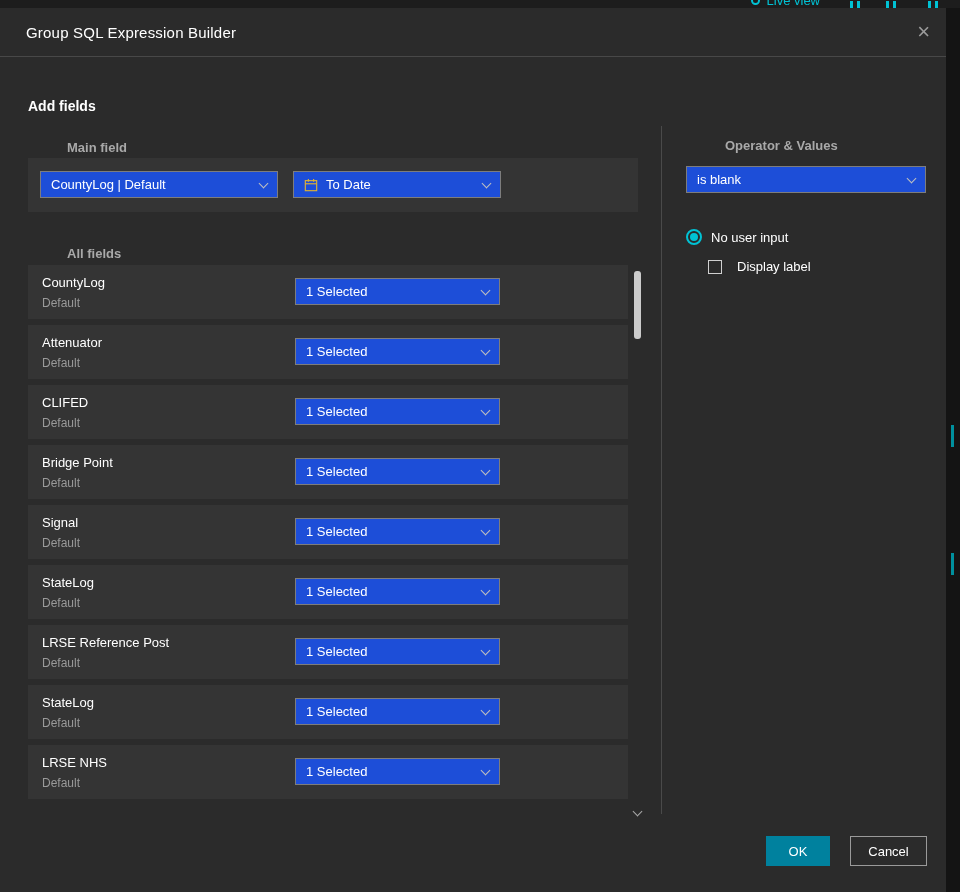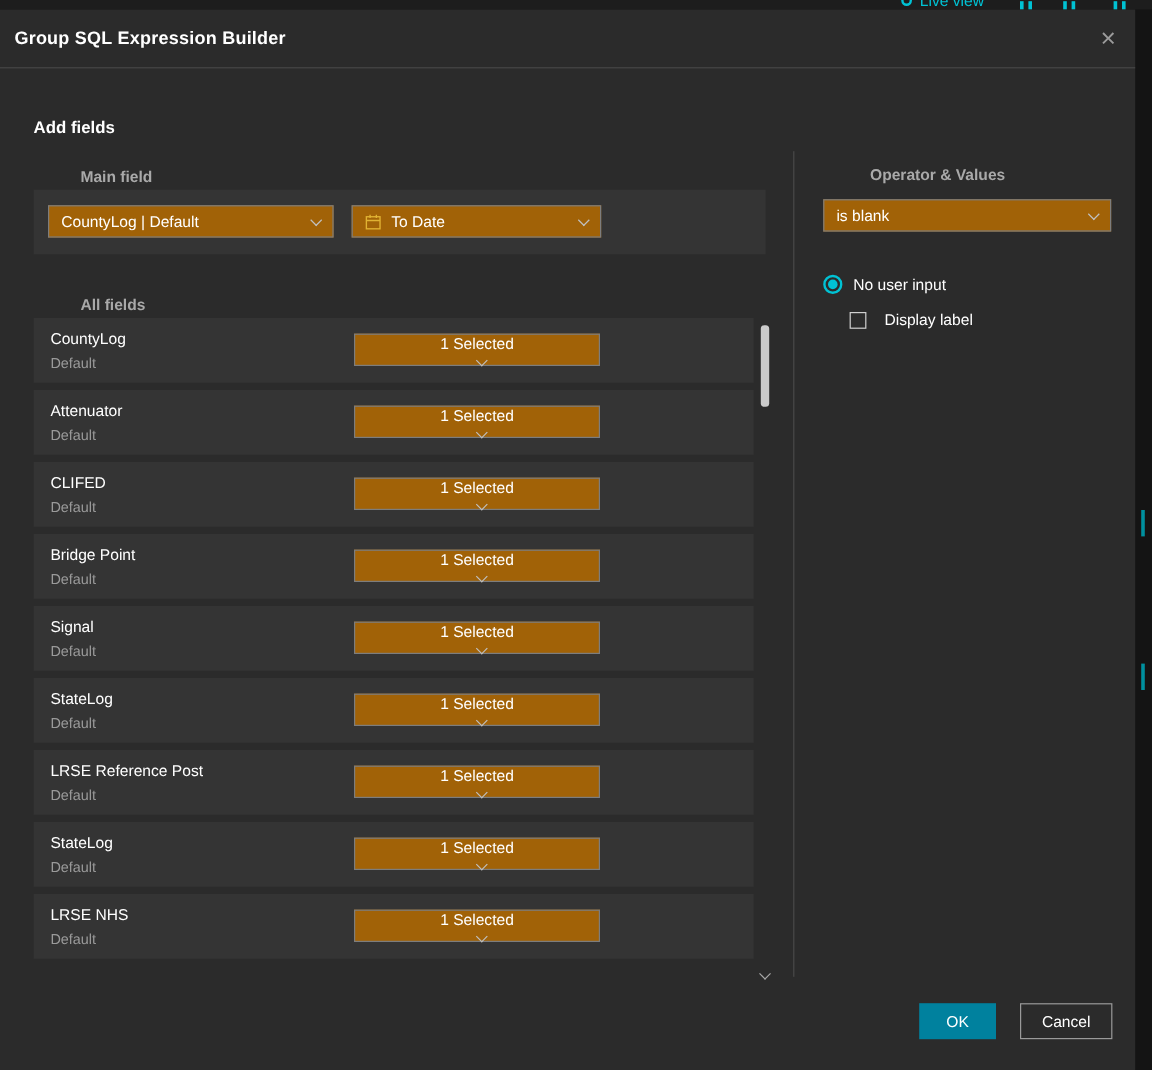--- a/index.html
+++ b/index.html
@@ -35,35 +35,35 @@
 
   
   .dialog {
     position: absolute; top: 8px; left: 0; width: 946px; height: 884px;
     background: #2b2b2b; z-index: 2;
   }
   .dialog-header {
     height: 49px; display: flex; align-items: center; justify-content: space-between;
     padding: 0 16px 0 12px; border-bottom: 1px solid #484848;
   }
-  .dialog-title { color: #ffffff; font-size: 15px; font-weight: bold; letter-spacing: .2px; }
+  .dialog-title { color: #ffffff; font-size: 15px; font-weight: normal; letter-spacing: .2px; margin-left: 14px; }
   .close-btn {
     color: #9b9b9b; font-size: 22px; line-height: 22px; cursor: pointer;
     background: none; border: none; font-family: "Liberation Sans", sans-serif;
   }
 
   .section-title { position: absolute; left: 28px; top: 90px; color: #ffffff; font-size: 14px; font-weight: bold; }
   .grey-label { color: #a9a9a9; font-size: 13px; font-weight: bold; margin-left: 39px; }
   .main-field-label { position: absolute; left: 28px; top: 132px; }
   .all-fields-label { position: absolute; left: 28px; top: 238px; }
   .operator-label { position: absolute; left: 686px; top: 130px; }
 
   
   .select {
-    height: 27px; background: #a16207; border: 1px solid #7d7d7d;
+    height: 27px; background: #1d4ed8; border: 1px solid #7d7d7d;
     color: #ffffff; font-size: 13px;
     display: flex; align-items: center; padding: 0 10px;
     cursor: pointer; white-space: nowrap;
   }
   .select .txt { flex: 1 1 auto; overflow: hidden; }
   .chevron {
     flex: 0 0 auto; width: 7px; height: 7px; margin-left: 8px; margin-top: -3px;
     border-right: 1.5px solid #c0c0c0; border-bottom: 1.5px solid #c0c0c0;
     transform: rotate(45deg);
   }
@@ -78,21 +78,21 @@
   .main-value-select { position: absolute; left: 265px; top: 13px; width: 208px; }
 
   
   .fields-list { position: absolute; left: 28px; top: 257px; width: 600px; }
   .field-row {
     position: relative; width: 600px; height: 54px; background: #343434;
     margin-bottom: 6px; padding: 10px 0 0 14px;
   }
   .field-name { color: #ffffff; font-size: 13px; display: block; }
   .field-sub { color: #9a9a9a; font-size: 12px; display: block; margin-top: 6px; }
-  .row-select { position: absolute; left: 267px; top: 13px; width: 205px; flex-direction: column; }
+  .row-select { position: absolute; left: 267px; top: 13px; width: 205px; }
 
   
   .scrollbar { position: absolute; left: 633px; top: 257px; width: 9px; height: 552px; }
   .scroll-thumb { position: absolute; top: 6px; left: 1px; width: 7px; height: 68px; background: #cbcbcb; border-radius: 3px; }
   .scroll-arrow {
     position: absolute; bottom: 2px; left: 1px; width: 7px; height: 7px;
     border-right: 1.5px solid #a9a9a9; border-bottom: 1.5px solid #a9a9a9;
     transform: rotate(45deg);
   }
 

